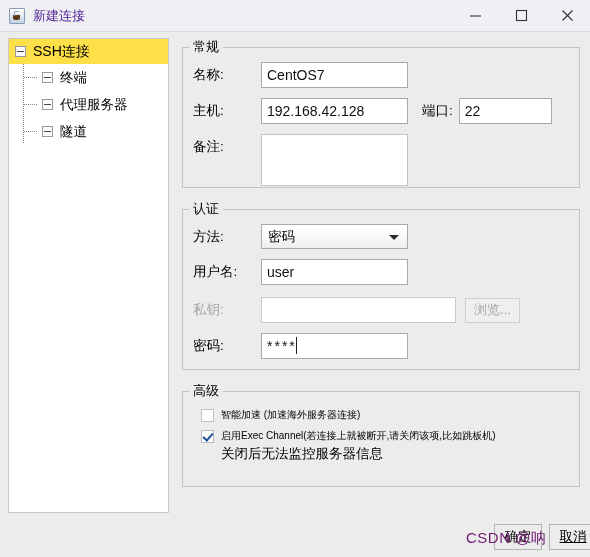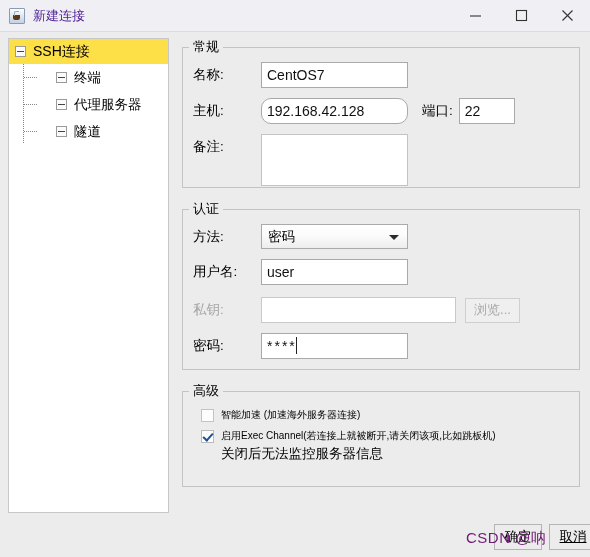--- a/index.html
+++ b/index.html
@@ -89,21 +89,21 @@
     background: #fde047;
     display: flex;
     align-items: center;
     padding-left: 6px;
     box-sizing: border-box;
   }
   .tree-child {
     height: 27px;
     display: flex;
     align-items: center;
-    padding-left: 21px;
+    padding-left: 7px;
     box-sizing: border-box;
     position: relative;
   }
   .expander {
     width: 11px; height: 11px;
     border: 1px solid #9a9a9a;
     background: #fbfbfb;
     box-sizing: border-box;
     position: relative;
     flex: 0 0 auto;
@@ -184,22 +184,22 @@
     border: 1px solid #a9a9a9;
     background: #ffffff;
     font-family: "Liberation Sans", sans-serif;
     font-size: 14px;
     padding: 0 5px;
     color: #111;
     outline: none;
   }
   input.tf:disabled { border-color: #c9c9c9; background:#fff; }
   .w-name   { width: 147px; }
-  .w-host   { width: 147px; border-radius: 10px; }
-  .w-port   { width: 56px; }
+  .w-host   { width: 147px; }
+  .w-port   { width: 93px; }
   .w-user   { width: 147px; }
   .w-key    { width: 195px; }
 
   .note-area {
     width: 147px; height: 52px;
     border: 1px solid #c3c3c3;
     background: #fff;
     box-sizing: border-box;
     resize: none;
     font-family: "Liberation Sans", sans-serif;

